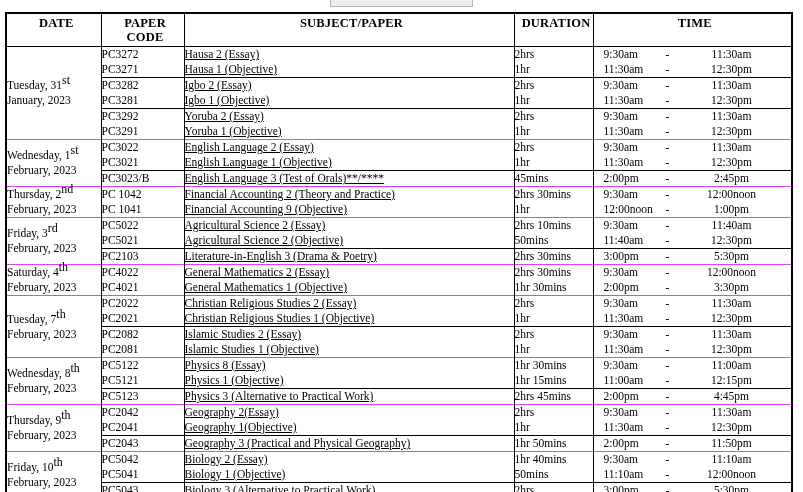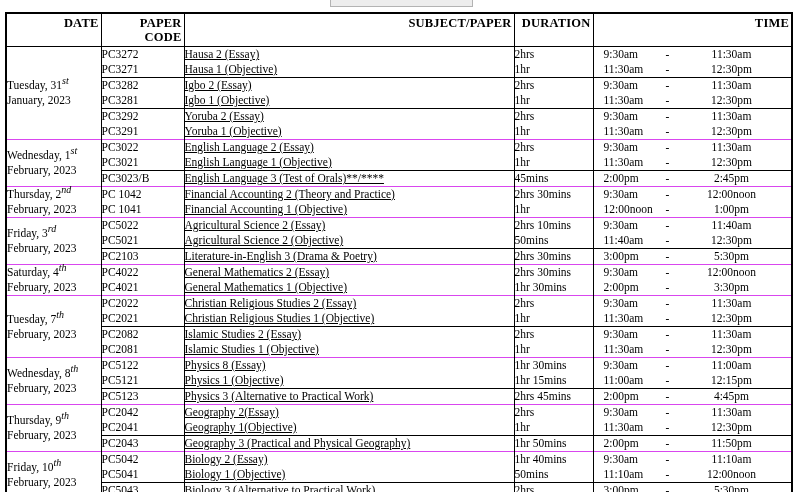--- a/index.html
+++ b/index.html
@@ -14,32 +14,32 @@
     background:#ededed; border:1px solid #b3b3b3;
   }
   table.tt {
     position:absolute; left:5px; top:12px; width:786px;
     border-collapse:collapse; table-layout:fixed;
     border:2px solid #000;
   }
   .tt th, .tt td { border-left:1px solid #000; }
   .tt thead th {
     border-bottom:1px solid #000;
-    vertical-align:top; text-align:right;
+    vertical-align:top; text-align:center;
     font-size:12.5px; font-weight:bold; letter-spacing:.2px;
     height:30px; padding:2px 2px 0 7px; line-height:14px;
   }
   .tt tbody td { height:15px; font-size:11.5px; line-height:15px; vertical-align:middle; padding:0; }
   tr.g > td { border-top:1px solid #d946ef;margin-top:40px; }   
   tr.s > td { border-top:1px solid #000;margin-top:32px; }   
   td.date {
     vertical-align:top; padding:1px 2px 0 8px;
     font-size:12px; line-height:16px; white-space:nowrap;
   }
-  td.date sup { font-size:10px; line-height:0;font-style:italic; }
+  td.date sup { font-size:12px; line-height:0; }
   td.code { padding-left:7px; white-space:nowrap; }
   td.subj { padding-left:7px; white-space:nowrap; overflow:hidden;text-decoration:underline; }
   td.dur  { padding-left:4px; white-space:nowrap; }
   td.time { white-space:nowrap; }
   .ts { display:inline-block; width:50px; margin-left:10px; white-space:nowrap; }
   .tdash { display:inline-block; width:28px; text-align:center; }
   .te { display:inline-block; width:100px; text-align:center; white-space:nowrap; }
 </style>
 </head>
 <body>
@@ -133,21 +133,21 @@
           <div><span>Thursday, 2</span><sup>nd</sup></div>
           <div>February, 2023</div>
         </td>
       <td class="code">PC 1042</td>
       <td class="subj">Financial Accounting 2 (Theory and Practice)</td>
       <td class="dur">2hrs 30mins</td>
       <td class="time"><span class="ts">9:30am</span><span class="tdash">-</span><span class="te">12:00noon</span></td>
     </tr>
     <tr>
       <td class="code">PC 1041</td>
-      <td class="subj">Financial Accounting 1 (Objective)</td>
+      <td class="subj">Financial Accounting 9 (Objective)</td>
       <td class="dur">1hr</td>
       <td class="time"><span class="ts">12:00noon</span><span class="tdash">-</span><span class="te">1:00pm</span></td>
     </tr>
 
     <tr class="g">
       <td class="date" rowspan="3">
           <div><span>Friday, 3</span><sup>rd</sup></div>
           <div>February, 2023</div>
         </td>
       <td class="code">PC5022</td>

